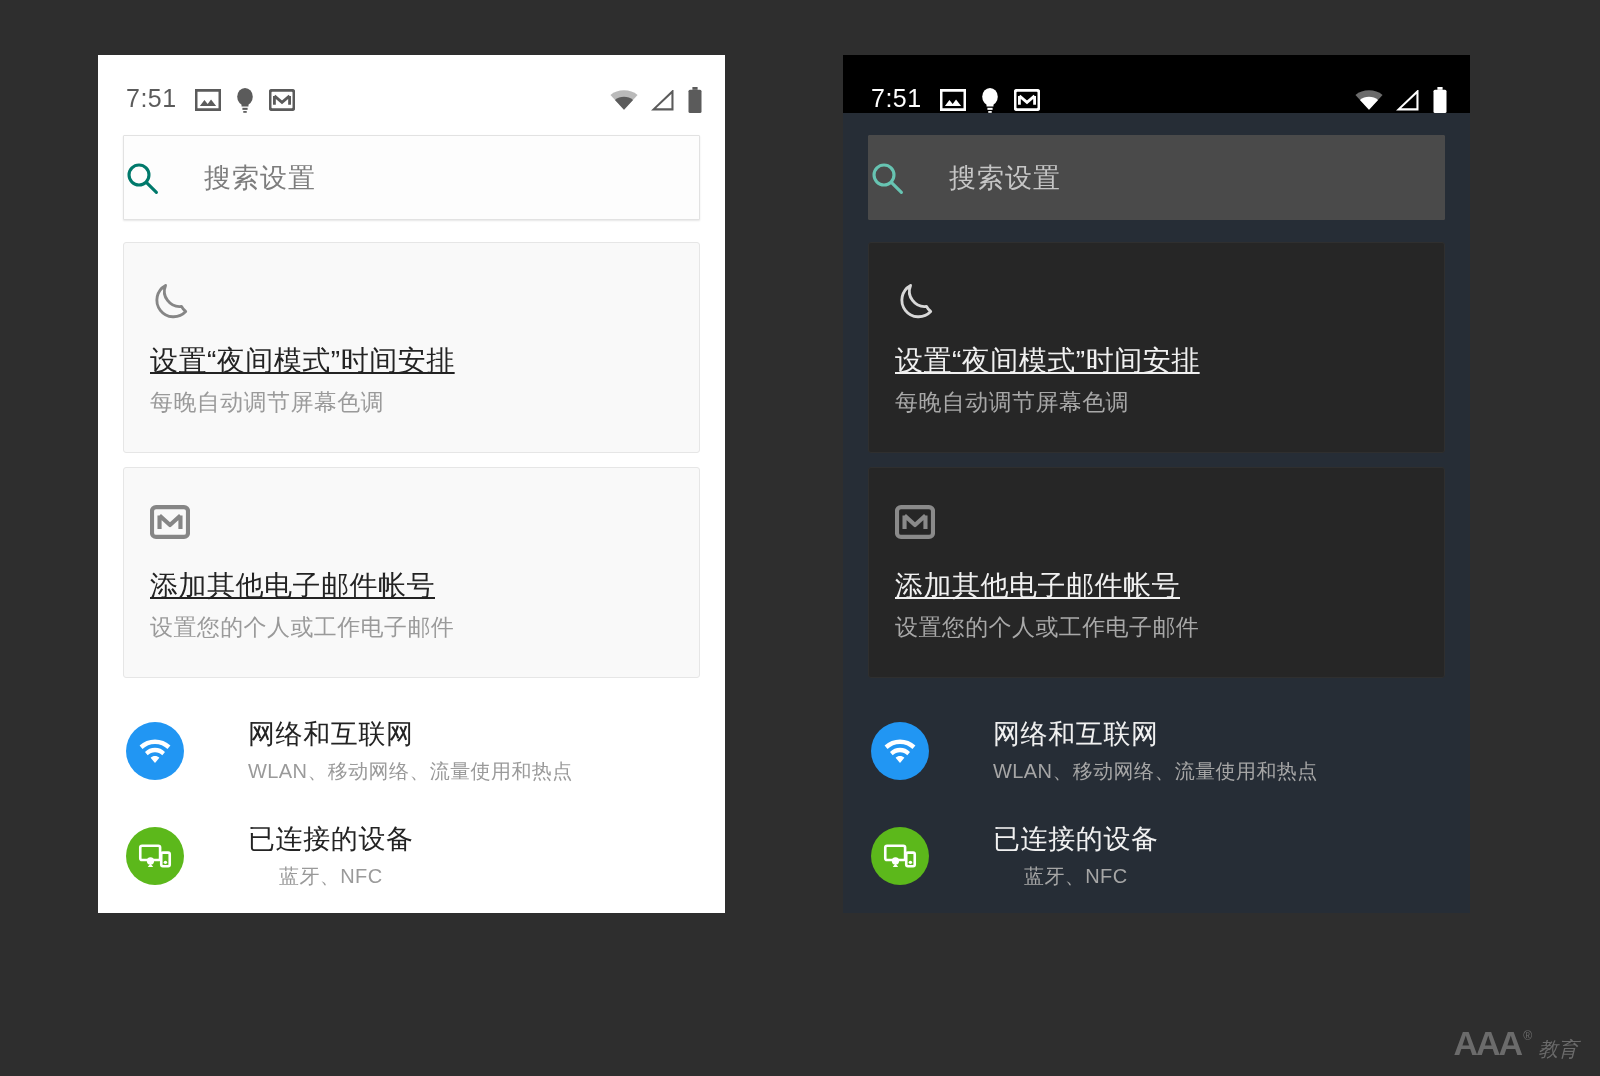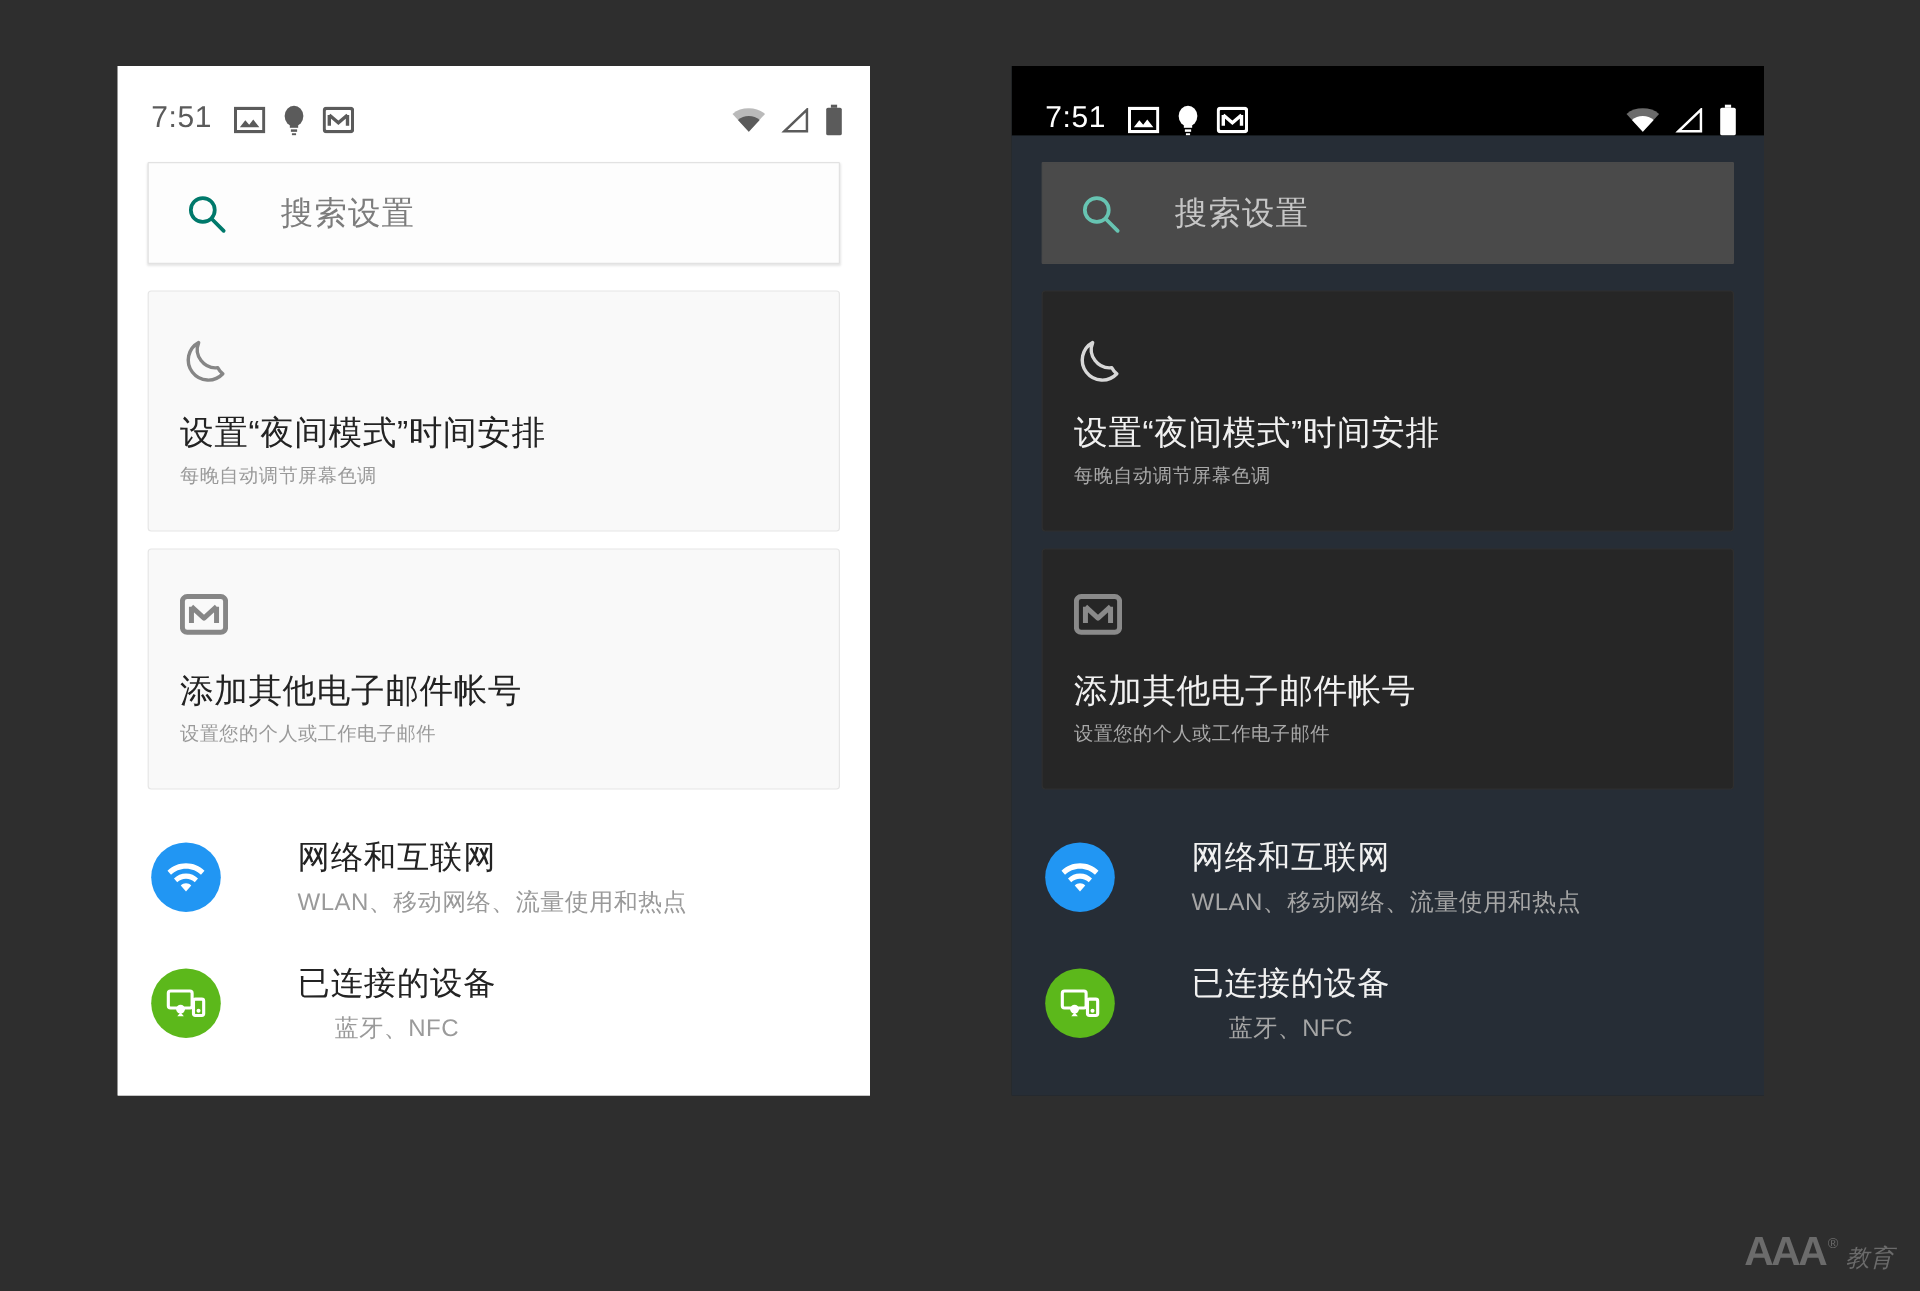--- a/index.html
+++ b/index.html
@@ -34,44 +34,44 @@
 
   
   .content { height: 800px; }
   .light .content { background: #ffffff; }
   .dark  .content { background: #262d36; }
 
   
   .searchwrap { padding: 22px 25px 0 25px; }
   .searchbar {
     height: 85px; display: flex; align-items: center;
-    border-radius: 1px; padding-left: 30px;
+    border-radius: 1px; 
   }
   .light .searchbar { background: #fdfdfd; border: 1px solid #e2e2e2; box-shadow: 0 1px 2px rgba(0,0,0,.10); }
   .dark  .searchbar { background: #4a4a4a; border: 1px solid #4a4a4a; }
   .search-icon svg { display: block; }
   .search-placeholder {
     font-size: 27px; margin-left: 44px; letter-spacing: 1px;
   }
   .light .search-placeholder { color: #7d7d7d; }
   .dark  .search-placeholder { color: #c6c6c6; }
 
   
   .cards { padding: 22px 25px 0 25px; display: flex; flex-direction: column; gap: 14px; }
   .card {
     border-radius: 3px; padding: 36px 26px 34px 26px;
   }
   .light .card { background: #f9f9f9; border: 1px solid #e6e6e6; }
   .dark  .card { background: #262626; border: 1px solid #2f2f2f; }
   .card-icon { height: 42px; margin-bottom: 22px; }
   .card-icon svg { display: block; }
-  .card-title { font-size: 28px; letter-spacing: .5px; line-height: 1.25; }
+  .card-title { font-size: 28px; letter-spacing: .5px; line-height: 1.25; text-decoration: underline; }
   .light .card-title { color: #232323; }
   .dark  .card-title { color: #f1f1f1; }
-  .card-sub { font-size: 16px; margin-top: 9px; letter-spacing: .4px; font-family: Liberation Mono, monospace; }
+  .card-sub { font-size: 23px; margin-top: 9px; letter-spacing: .4px; font-family: Liberation Mono, monospace; }
   .light .card-sub { color: #9a9a9a; }
   .dark  .card-sub { color: #a8a8a8; }
 
   
   .list { padding: 20px 0 0 0; }
   .list-item { display: flex; align-items: center; padding: 18px 26px 18px 28px; gap: 24px; }
   .item-badge {
     width: 58px; height: 58px; border-radius: 50%;
     display: flex; align-items: center; justify-content: center;
     flex: 0 0 58px;

